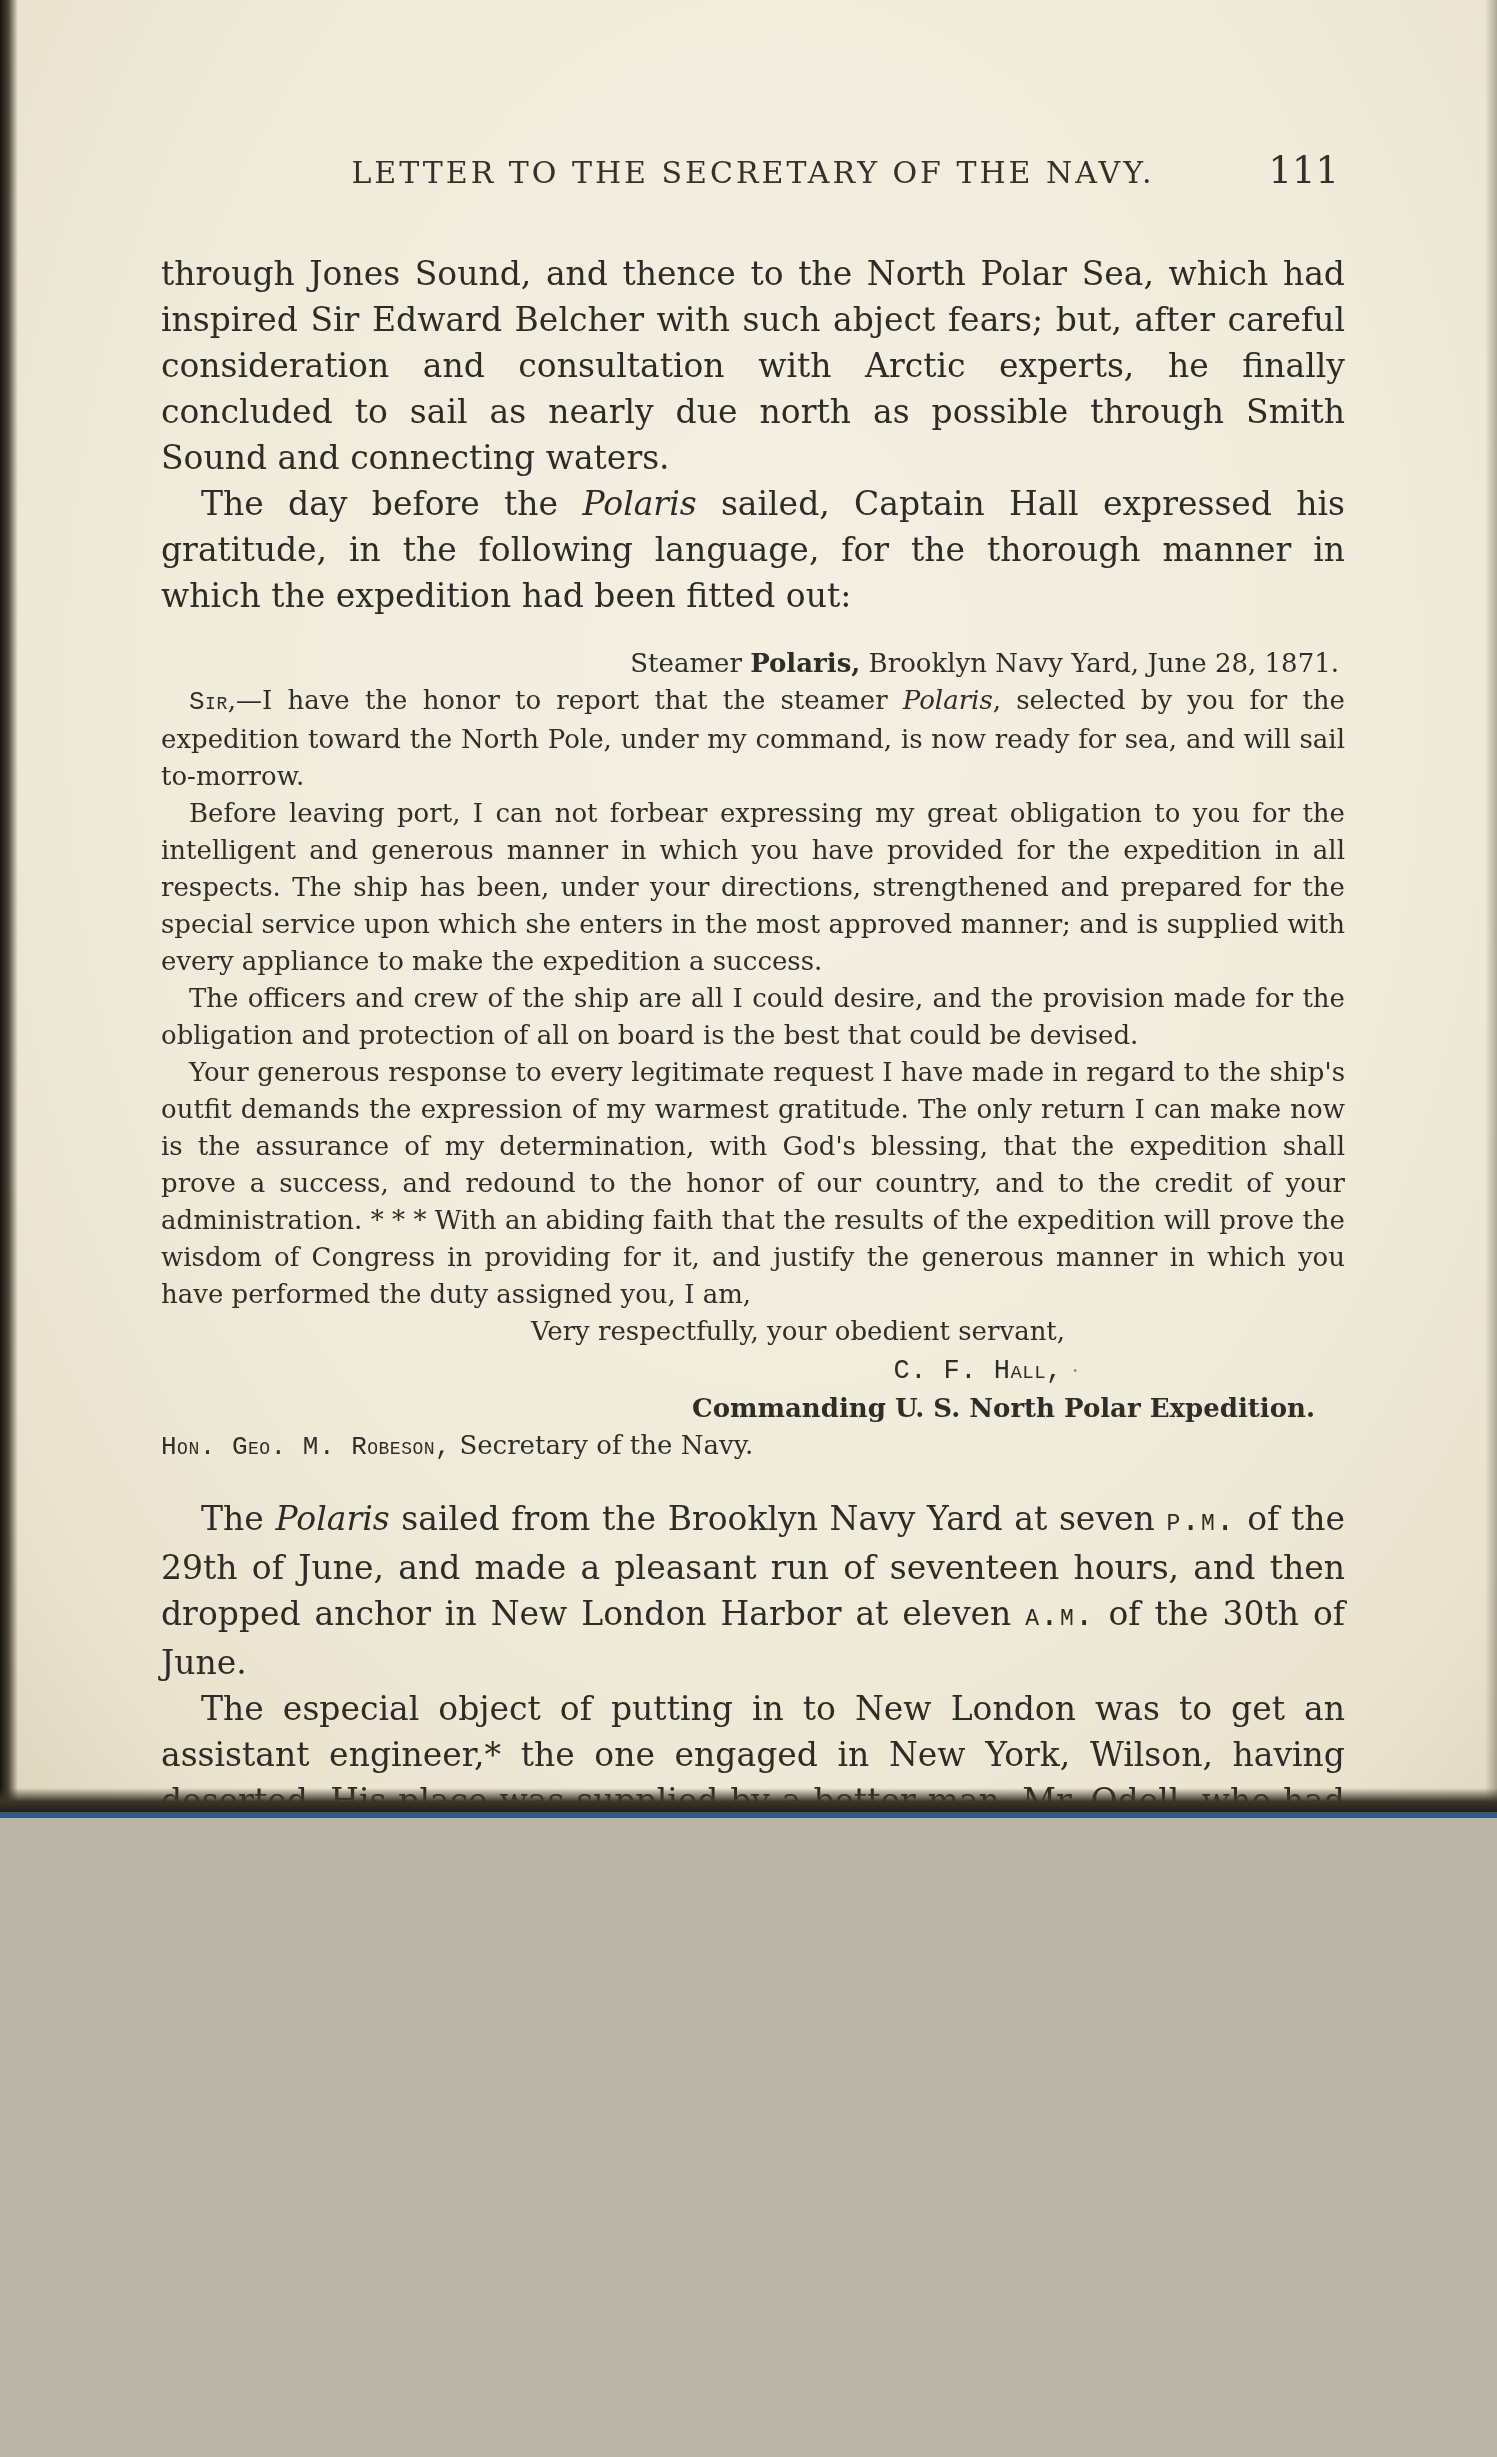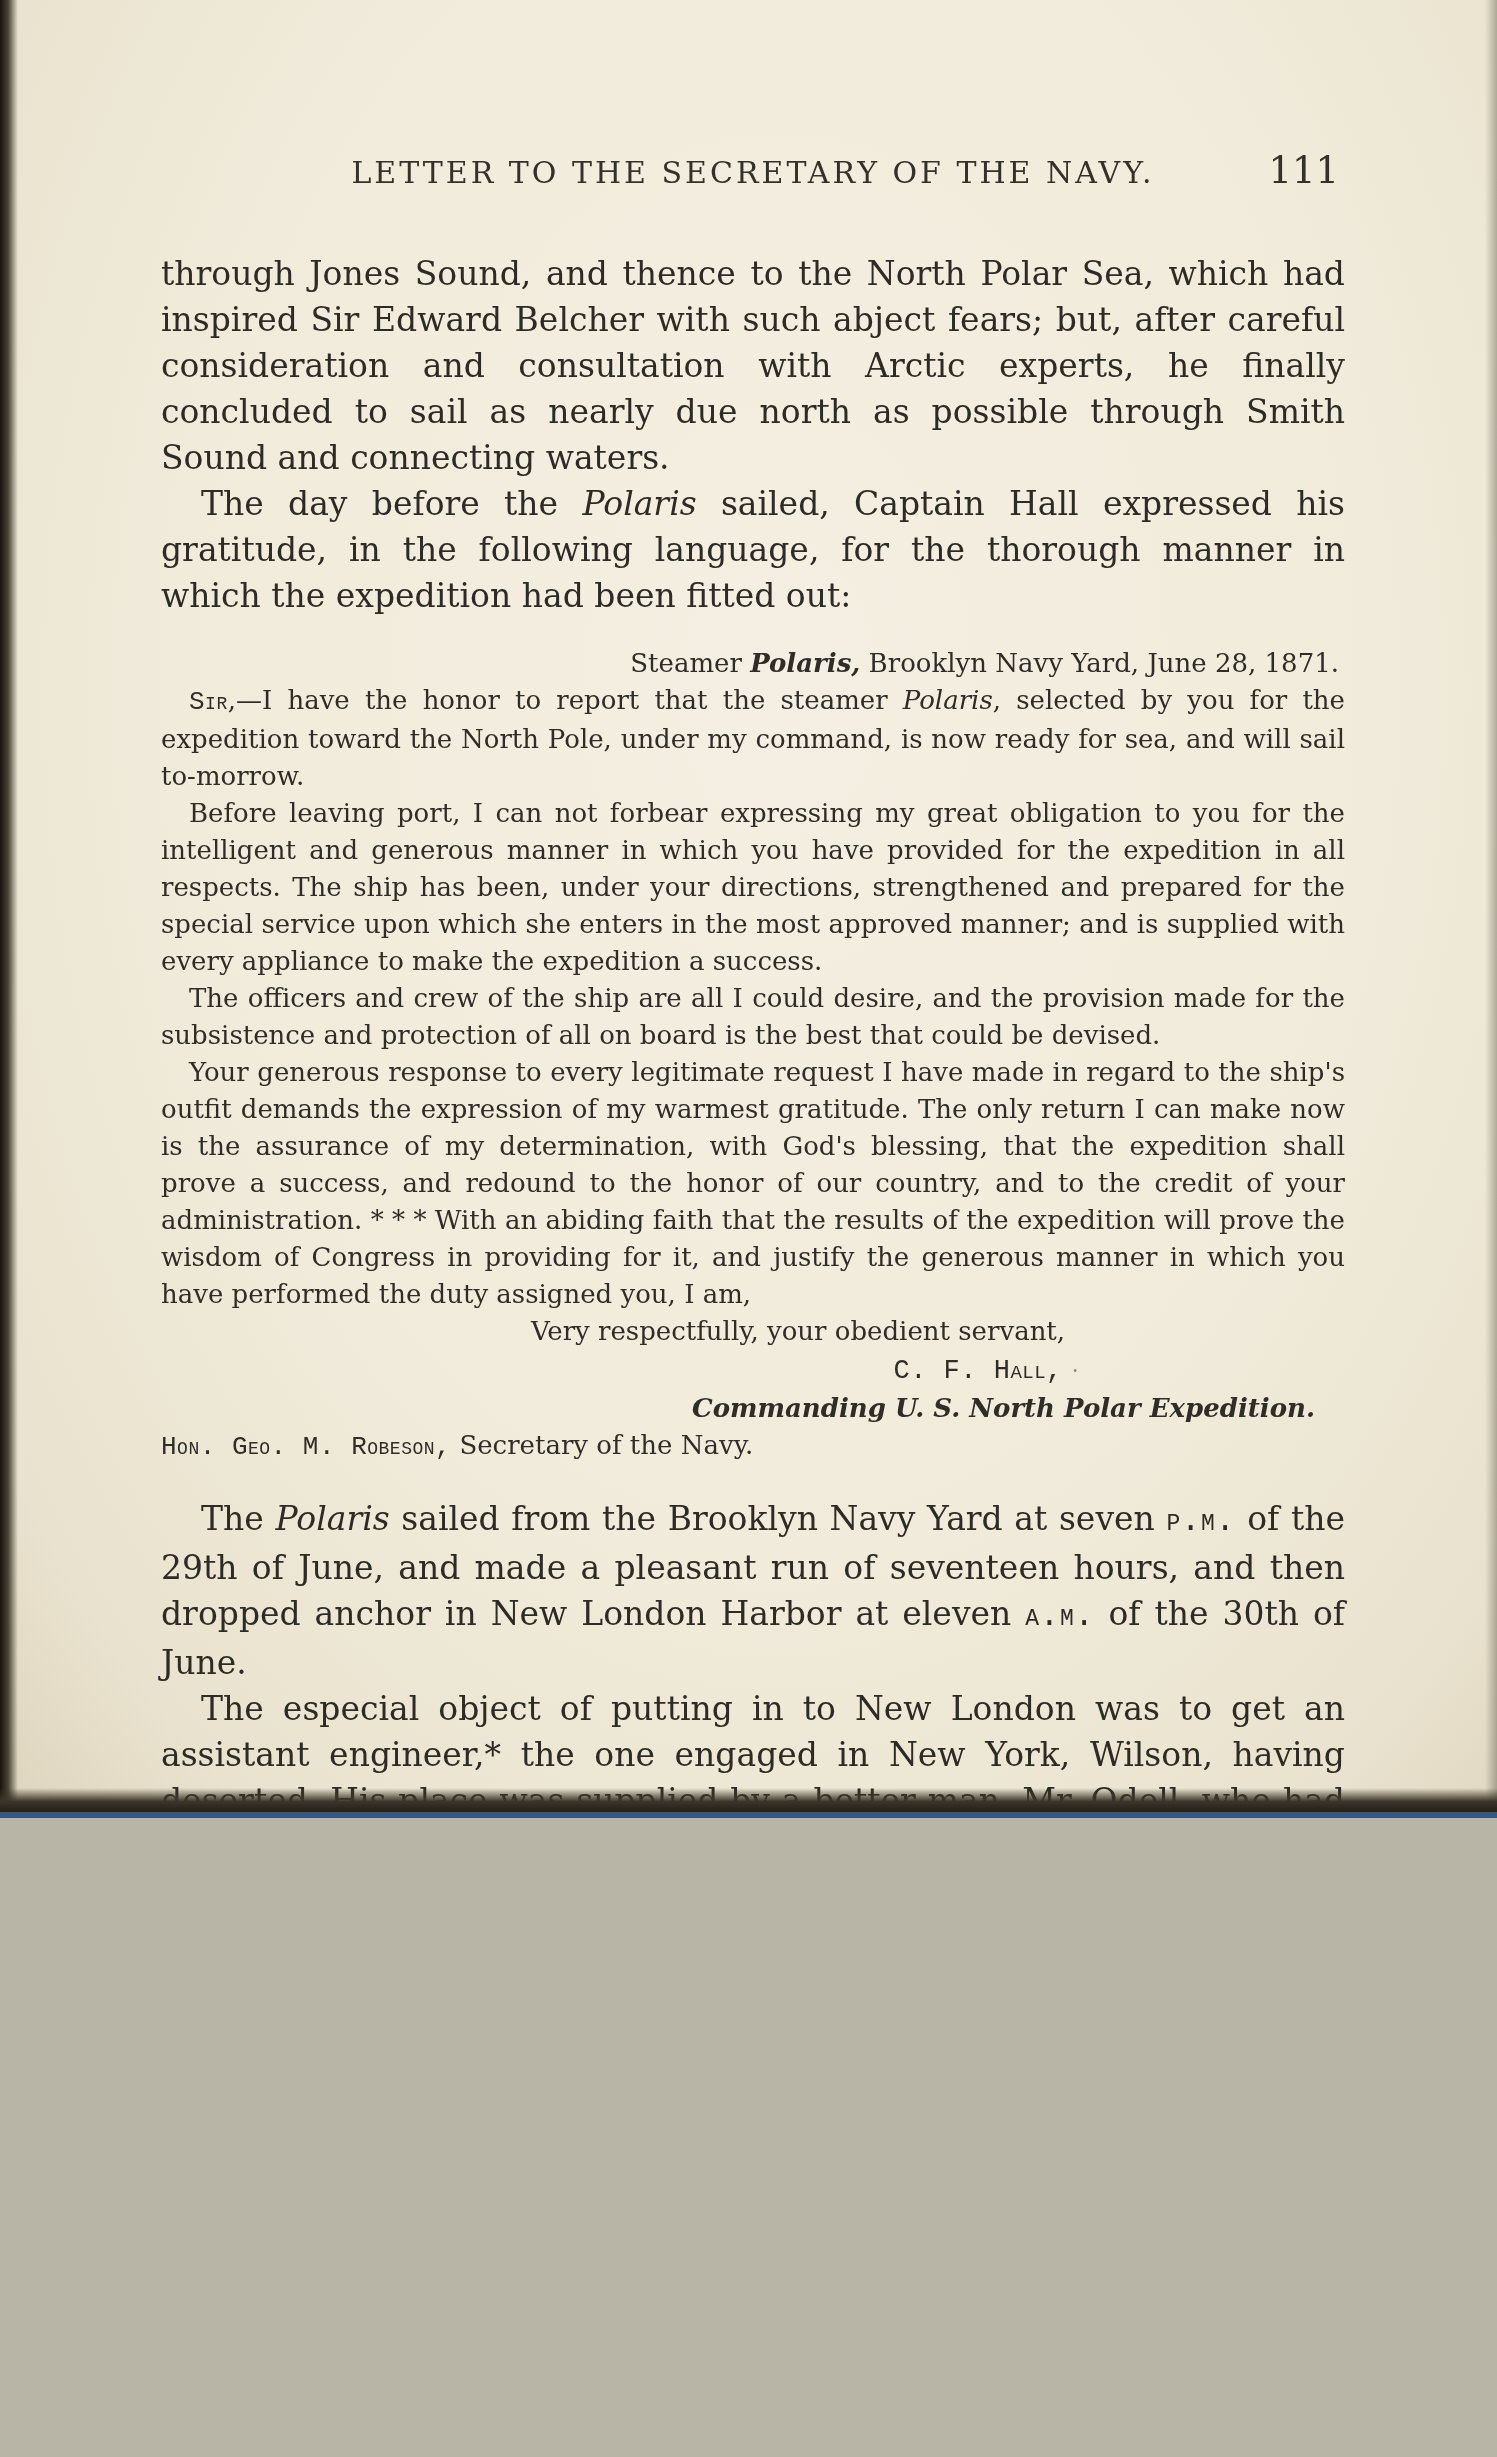--- a/index.html
+++ b/index.html
@@ -67,21 +67,21 @@
     width: 100%; height: 0;
     border-top: 2px solid rgba(75, 70, 56, 0.75);
     transform: rotate(-0.15deg);
   }
   .foot-text {
     margin: 42px 0 0 0; font-size: 27px; line-height: 37px;
     text-align: center; color: #2f2d27;
   }
   
   .s-i  { font-style: italic; }
-  .s-ib { font-style: italic; font-weight: bold; }
+  .s-ib { font-weight: bold; }
   .s-sc { font-variant: small-caps; letter-spacing: 0.5px; font-family: Liberation Mono, monospace; }
   .s-faint { opacity: 0.55; font-size: 0.8em; }
 </style>
 </head>
 <body>
 
 <div class="scan">
 
   <div class="content">
 
@@ -92,21 +92,21 @@
 
     <div class="bodytext">
       <p><span>through Jones Sound, and thence to the North Polar Sea, which had inspired Sir Edward Belcher with such abject fears; but, after careful consideration and consultation with Arctic experts, he finally concluded to sail as nearly due north as possible through Smith Sound and connecting waters.</span></p>
       <p class="indent"><span>The day before the </span><span class="s-i">Polaris</span><span> sailed, Captain Hall expressed his gratitude, in the following language, for the thorough manner in which the expedition had been fitted out:</span></p>
     </div>
 
     <div class="letter">
       <p class="dateline"><span>Steamer </span><span class="s-ib">Polaris,</span><span> Brooklyn Navy Yard, June 28, 1871.</span></p>
       <p class="indent"><span class="s-sc">Sir</span><span>,—I have the honor to report that the steamer </span><span class="s-i">Polaris</span><span>, selected by you for the expedition toward the North Pole, under my command, is now ready for sea, and will sail to-morrow.</span></p>
       <p class="indent"><span>Before leaving port, I can not forbear expressing my great obligation to you for the intelligent and generous manner in which you have provided for the expedition in all respects. The ship has been, under your directions, strengthened and prepared for the special service upon which she enters in the most approved manner; and is supplied with every appliance to make the expedition a success.</span></p>
-      <p class="indent"><span>The officers and crew of the ship are all I could desire, and the provision made for the subsistence and protection of all on board is the best that could be devised.</span></p>
+      <p class="indent"><span>The officers and crew of the ship are all I could desire, and the provision made for the obligation and protection of all on board is the best that could be devised.</span></p>
       <p class="indent"><span>Your generous response to every legitimate request I have made in regard to the ship's outfit demands the expression of my warmest gratitude. The only return I can make now is the assurance of my determination, with God's blessing, that the expedition shall prove a success, and redound to the honor of our country, and to the credit of your administration. * * * With an abiding faith that the results of the expedition will prove the wisdom of Congress in providing for it, and justify the generous manner in which you have performed the duty assigned you, I am,</span></p>
       <p class="closing">Very respectfully, your obedient servant,</p>
       <p class="signature"><span class="s-sc">C. F. Hall,</span><span class="s-faint"> ·</span></p>
       <p class="sig-title"><span class="s-ib">Commanding U. S. North Polar Expedition.</span></p>
       <p class="addressee"><span class="s-sc">Hon. Geo. M. Robeson,</span><span> Secretary of the Navy.</span></p>
     </div>
 
     <div class="bodytext bodytext2">
       <p class="indent"><span>The </span><span class="s-i">Polaris</span><span> sailed from the Brooklyn Navy Yard at seven </span><span class="s-sc">p.m.</span><span> of the 29th of June, and made a pleasant run of seventeen hours, and then dropped anchor in New London Harbor at eleven </span><span class="s-sc">a.m.</span><span> of the 30th of June.</span></p>
       <p class="indent"><span>The especial object of putting in to New London was to get an assistant engineer,* the one engaged in New York, Wilson, having deserted. His place was supplied by a better man, Mr. Odell, who had served in the United States Navy during the late war.</span></p>

